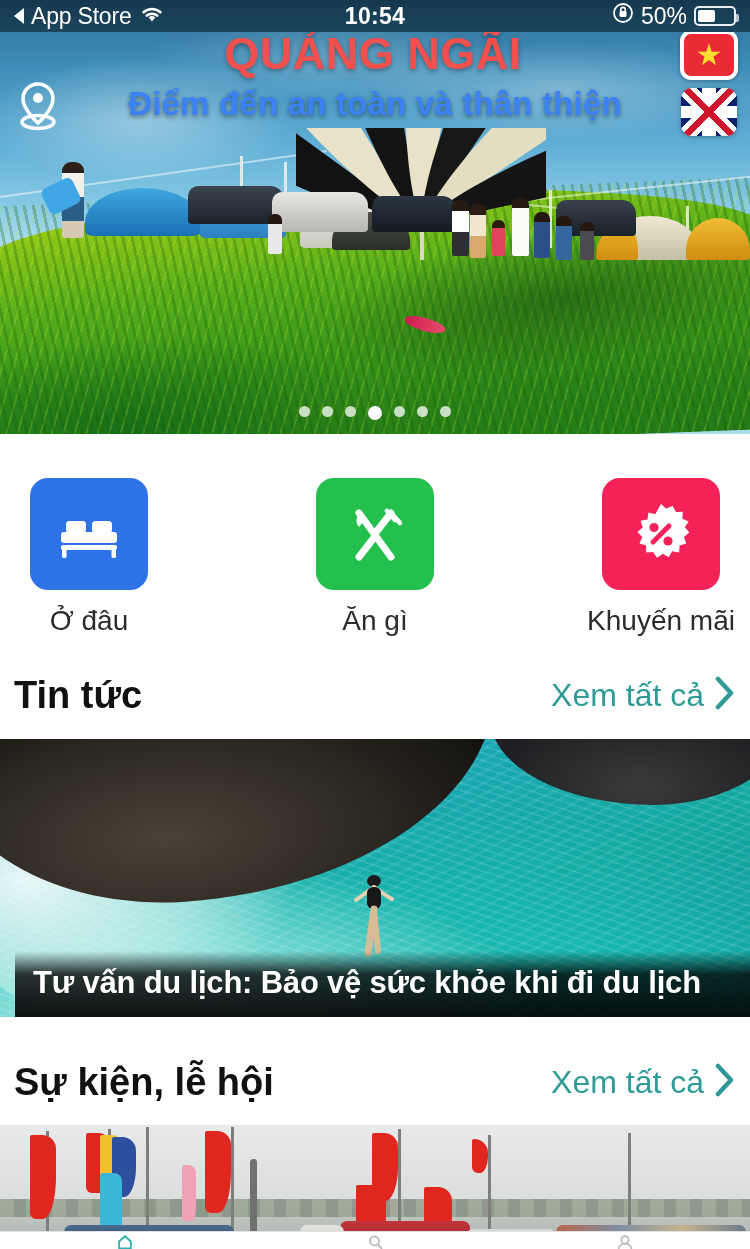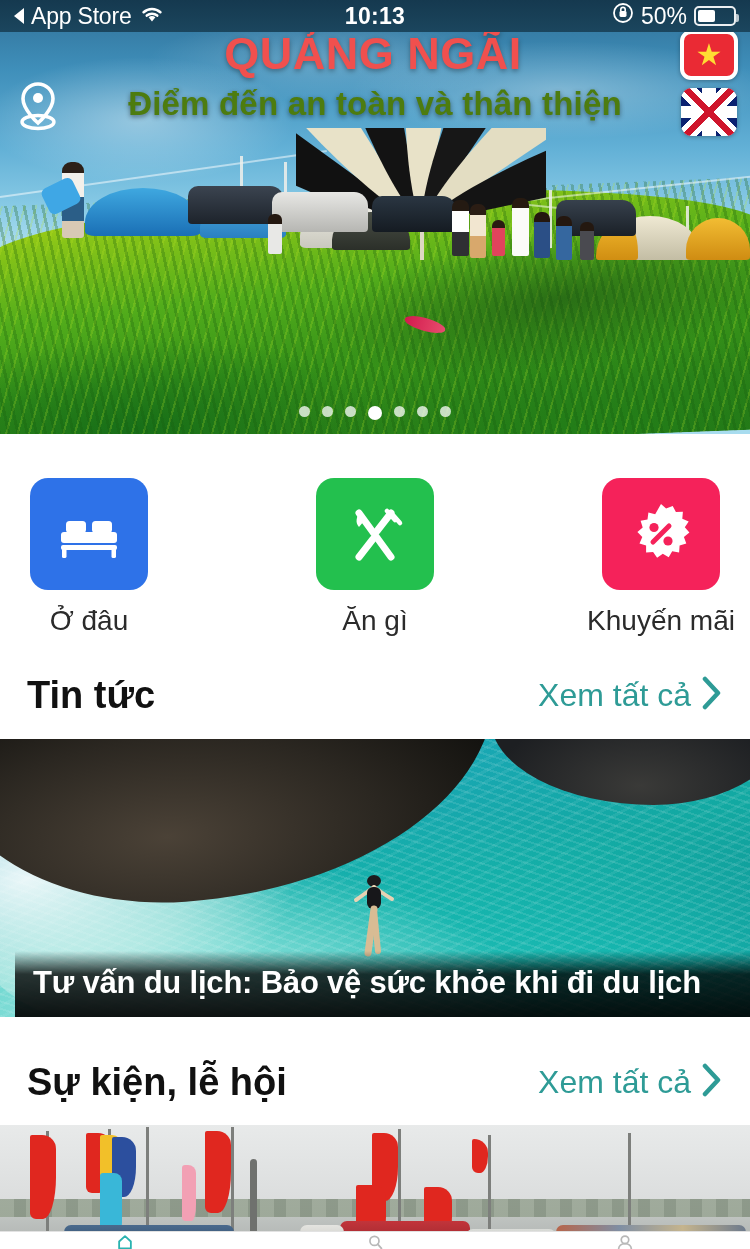--- a/index.html
+++ b/index.html
@@ -89,21 +89,21 @@
 
   
   .hero-head { position:absolute; top:30px; left:0; width:750px; z-index:20; }
   .pin-icon { position:absolute; left:12px; top:48px; }
   .title-main {
     text-align:center; font-size: 45px; font-weight: 700; letter-spacing: .5px;
     color:#f0504e; text-shadow: 0 2px 5px rgba(0,0,0,.35); line-height: 1.05;
     padding-right: 4px;
   }
   .title-sub {
-    text-align:center; font-size: 33px; font-weight: 700; color:#4d7c0f;
+    text-align:center; font-size: 33px; font-weight: 700; color:#3b82f6;
     text-shadow: 0 2px 5px rgba(0,0,0,.45); margin-top: 8px; letter-spacing: .2px;
   }
   .flags { position:absolute; right:12px; top:0px; display:flex; flex-direction:column; gap:8px; align-items:center; }
   .flag-vn {
     width:58px; height:50px; background:#ea2a34; border:4px solid #fff; border-radius:11px;
     display:flex; align-items:center; justify-content:center; box-shadow:0 1px 4px rgba(0,0,0,.3);
   }
   .flag-vn .star { color:#ffdd33; font-size:30px; line-height:1; }
   .flag-uk { width:56px; height:48px; border-radius:11px; overflow:hidden; position:relative; background:#0a2170; box-shadow:0 1px 4px rgba(0,0,0,.3);}
   .flag-uk::before{
@@ -134,21 +134,21 @@
   }
   .cat { width:142px; display:flex; flex-direction:column; align-items:center; }
   .cat-tile {
     width:118px; height:112px; border-radius:18px; display:flex; align-items:center; justify-content:center;
   }
   .cat-label { margin-top:15px; font-size:28px; color:#2b2b2b; white-space:nowrap; }
 
   
   .section-head {
     display:flex; align-items:center; justify-content:space-between;
-    padding: 0 27px;
+    padding: 0 14px;
     gap: 14px;
   }
   .section-title { font-size:38px; font-weight:700; color:#111; }
   .see-all { font-size:32px; color:#2e9b96; display:flex; align-items:center; gap:10px;margin-left:6px; }
   .chev { font-size:34px; font-weight:700; line-height:1; }
 
   .news-sec { position:absolute; top:659px; left:0; width:750px; }
   .news-head { height:72px; }
   .news-card { position:relative; width:750px; height:278px; overflow:hidden; margin-top:8px; }
   .ocean {
@@ -296,21 +296,21 @@
       <span class="back-tri"></span>
       <span>App Store</span>
       <span>
         <svg width="26" height="20" viewBox="0 0 26 20">
             <path d="M13 17.5l-3.4-4.2a5.4 5.4 0 016.8 0L13 17.5z" fill="#fff"></path>
             <path d="M4.6 8.2a12.6 12.6 0 0116.8 0" stroke="#fff" stroke-width="2.6" fill="none" stroke-linecap="round"></path>
             <path d="M7.8 11.6a8 8 0 0110.4 0" stroke="#fff" stroke-width="2.6" fill="none" stroke-linecap="round"></path>
           </svg>
       </span>
     </div>
-    <div class="sb-time">10:13</div>
+    <div class="sb-time">10:54</div>
     <div class="sb-right">
       <span>
         <svg width="22" height="22" viewBox="0 0 22 22">
             <circle cx="11" cy="11" r="9" stroke="#fff" stroke-width="1.8" fill="none"></circle>
             <rect x="7.5" y="9" width="7" height="6" rx="1.4" fill="#fff"></rect>
             <path d="M8.8 9V7.6a2.2 2.2 0 014.4 0V9" stroke="#fff" stroke-width="1.6" fill="none"></path>
           </svg>
       </span>
       <span>50%</span>
       <span class="battery">

